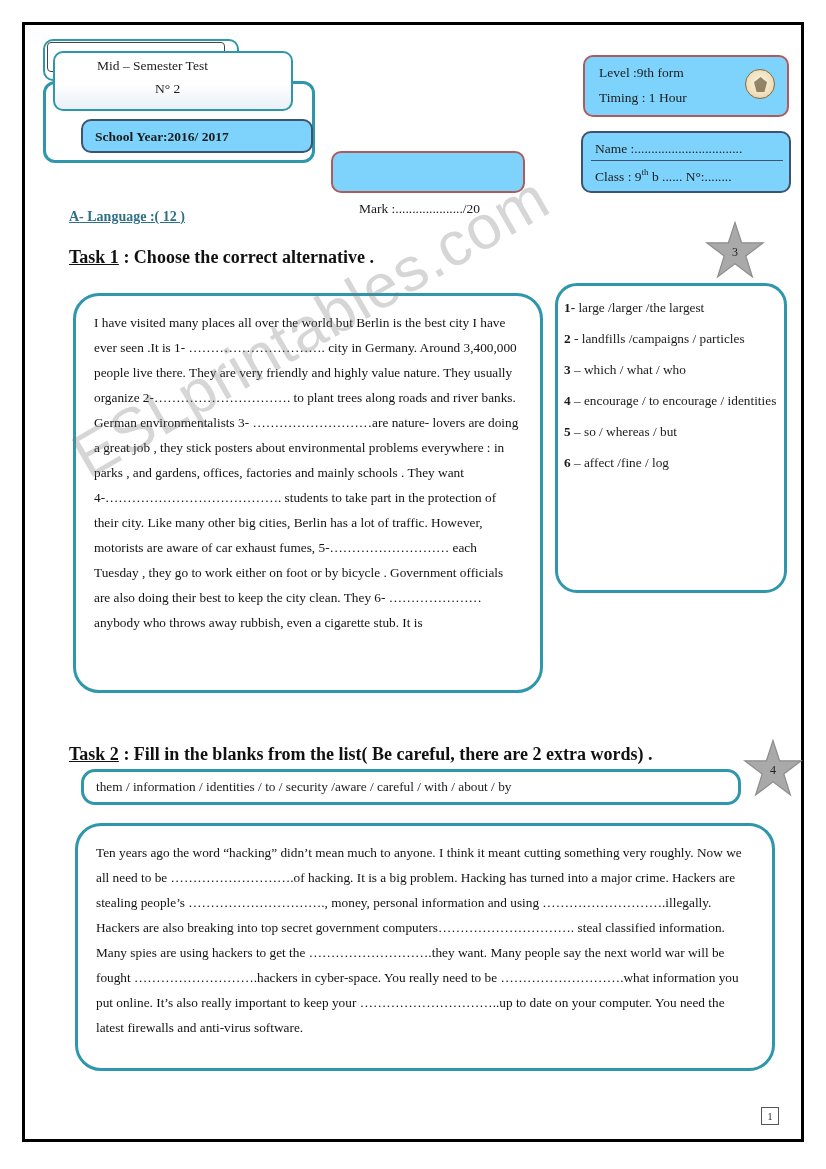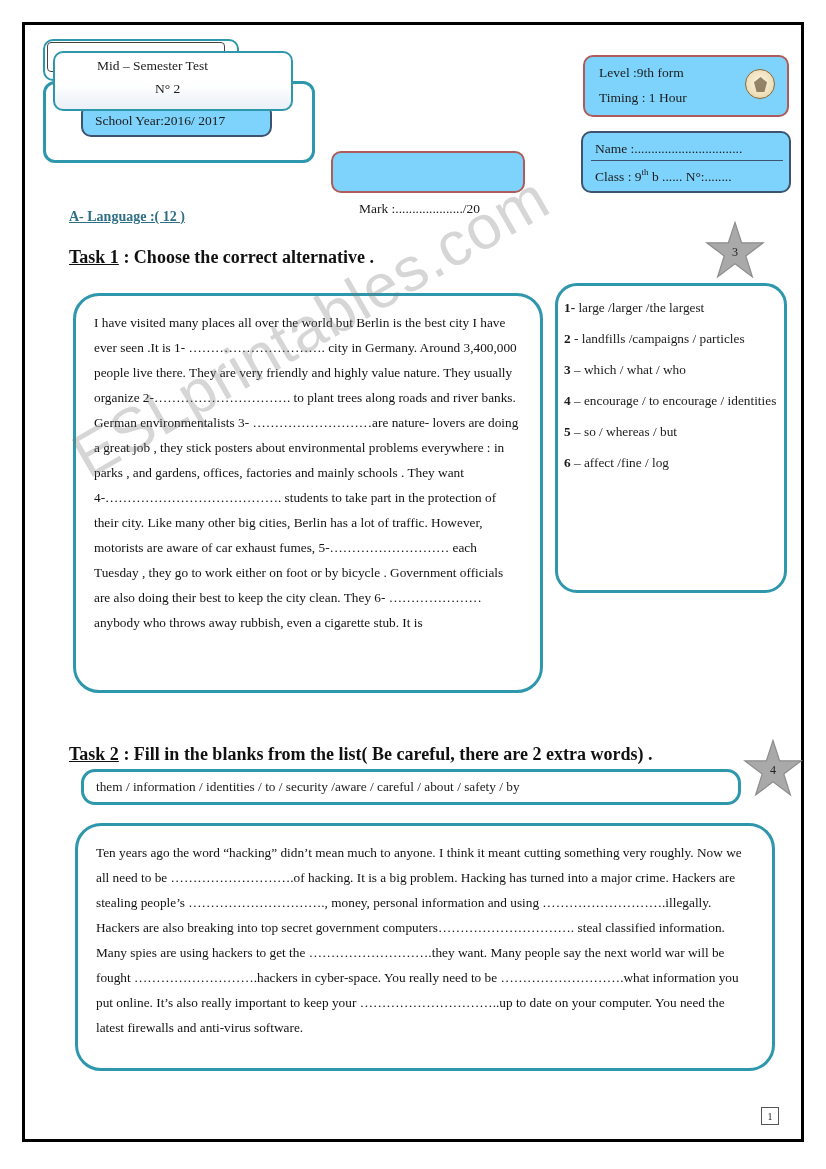--- a/index.html
+++ b/index.html
@@ -47,21 +47,21 @@
     border-radius: 10px;
     background: #7dd3fc;
   }
   .bx-red { border: 2px solid #b05b5b; }
   .bx-navy { border: 2px solid #3d5370; }
 
   .prep-school {
     left: 38px; top: 18px; width: 212px; height: 40px;
   }
   .school-year {
-    left: 38px; top: 64px; width: 191px; height: 34px;
+    left: 38px; top: 80px; width: 232px; height: 34px; font-weight: bold;
   }
   .teacher-outer {
     left: 56px; top: 108px; width: 196px; height: 42px;
     border: 2px solid #2f97ab; border-radius: 10px;
   }
   .teacher-inner {
     position:absolute; left: 4px; top: 3px; width: 178px; height: 30px;
     border: 1px solid #444; border-radius: 4px;
   }
   .midsem-outer {
@@ -269,21 +269,21 @@
 
     <div class="task-title" style="left:26px; top:705px;"><u>Task 2</u><span> : Fill in the blanks from the list( Be careful, there are 2 extra words) .</span></div>
 
     <div class="star" style="left:700px; top:700px;">
       <svg viewBox="0 0 100 96">
           <polygon points="50,2 61,36 97,36 68,58 79,93 50,71 21,93 32,58 3,36 39,36" fill="#a9a9a9" stroke="#8d8d8d" stroke-width="2"></polygon>
         </svg>
       <div class="num">4</div>
     </div>
 
-    <div class="wordbank" style="left:38px; top:730px; width:660px;">them  /  information / identities  /  to   /  security  /aware /  careful  /  about  /  safety  /  by</div>
+    <div class="wordbank" style="left:38px; top:730px; width:660px;">them  /  information / identities  /  to   /  security  /aware /  careful  /  with  /  about  /  by</div>
 
     <div class="panel" style="left:32px; top:784px; width:700px; height:248px;">
       <div class="panel-body">Ten years ago the word “hacking” didn’t mean much to anyone. I think it meant cutting something very roughly. Now we all need to be ……………………….of hacking. It is a big problem. Hacking has turned into a major crime. Hackers are stealing people’s …………………………., money, personal information and using ……………………….illegally. Hackers are also breaking into top secret government computers…………………………. steal classified information. Many spies are using hackers to get the ……………………….they want. Many people say the next world war will be fought ……………………….hackers in cyber-space. You really need to be ……………………….what information you put online. It’s also really important to keep your …………………………..up to date on your computer. You need the latest firewalls and anti-virus software.</div>
     </div>
 
     <div class="page-num">1</div>
   </div>
 </div>
 
 <div class="watermark">ESLprintables.com</div>

